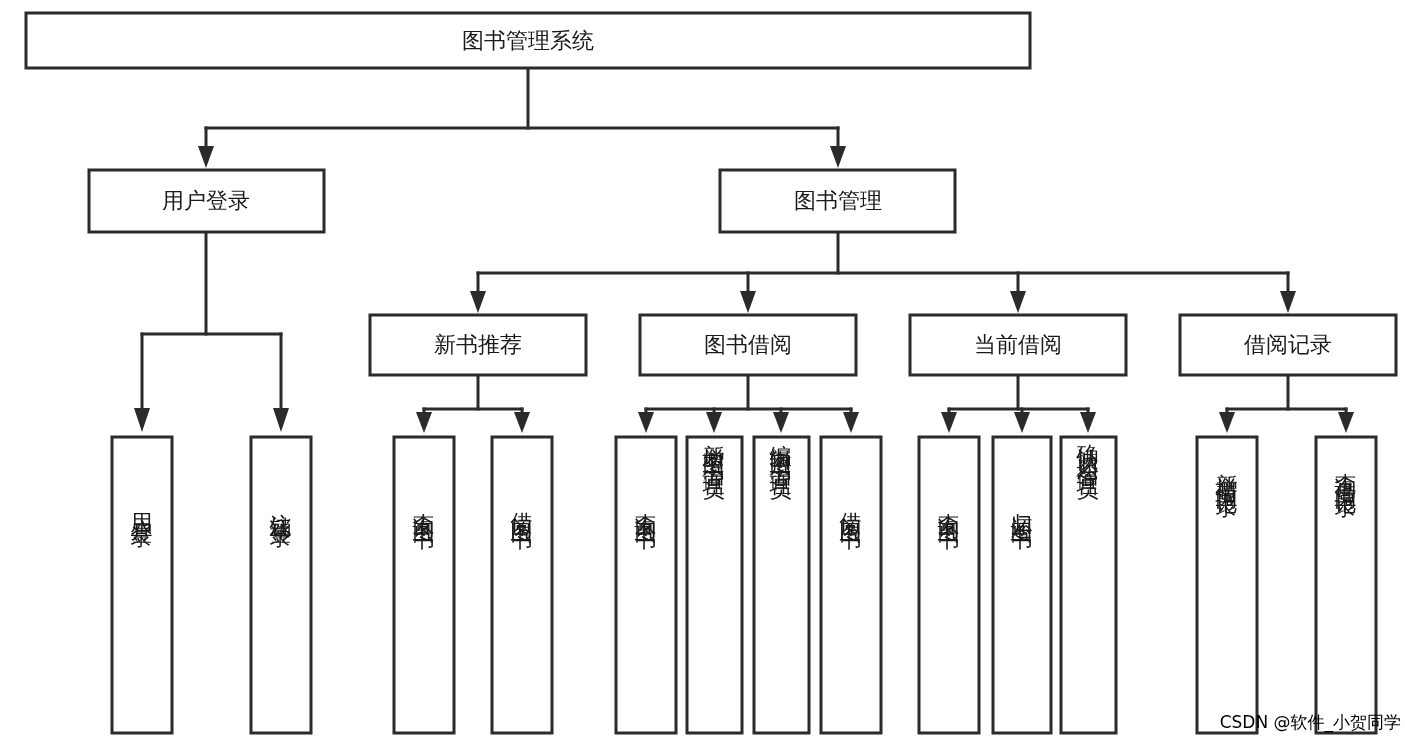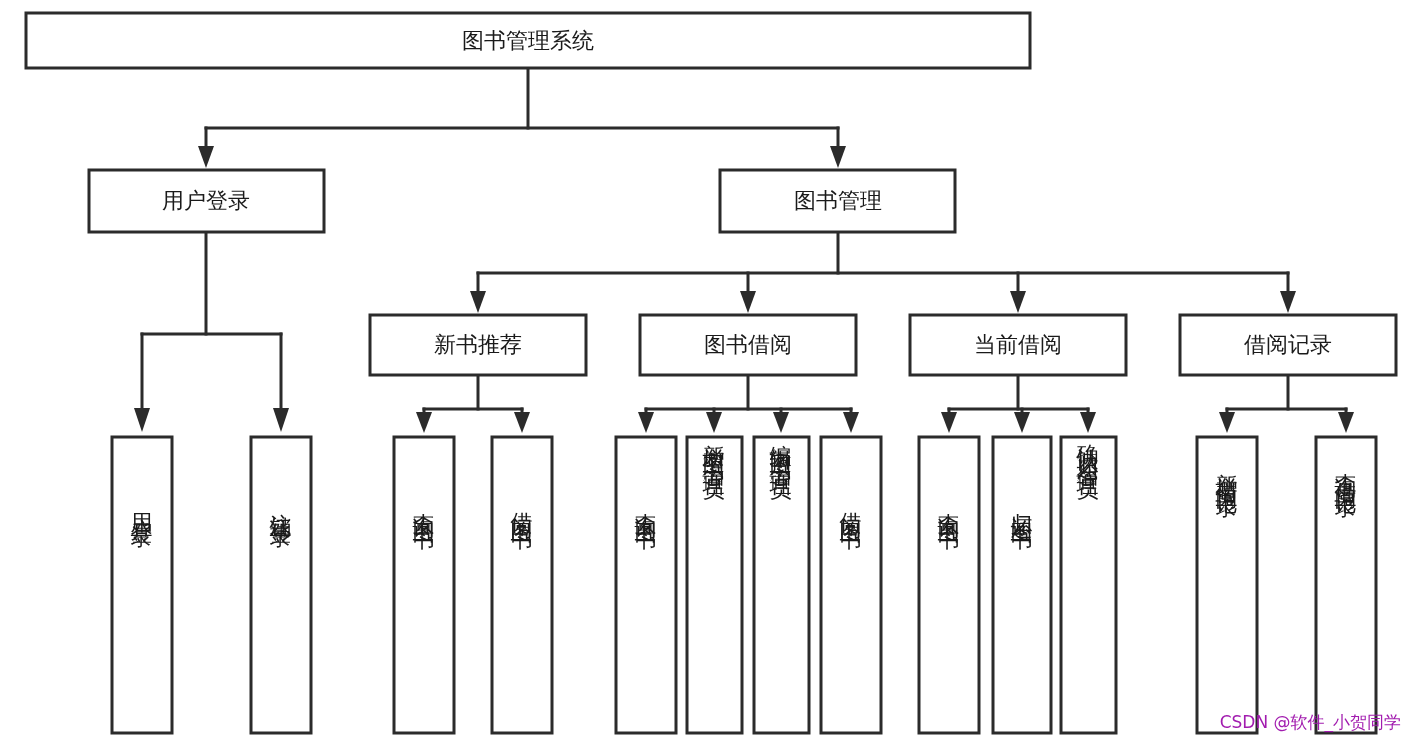--- a/index.html
+++ b/index.html
@@ -56,21 +56,21 @@
   .arrow-head {
     fill: #2b2b2b;
     stroke: none;
   }
   .watermark {
     position: absolute;
     right: 12px;
     bottom: 6px;
     font-family: "DejaVu Sans", "Liberation Sans", sans-serif;
     font-size: 17px;
-    color: #a21caf;
+    color: #000000;
     white-space: nowrap;
     user-select: none;
     pointer-events: none;
   }
 </style>
 </head>
 <body>
 
 <div id="diagram-root">
 

